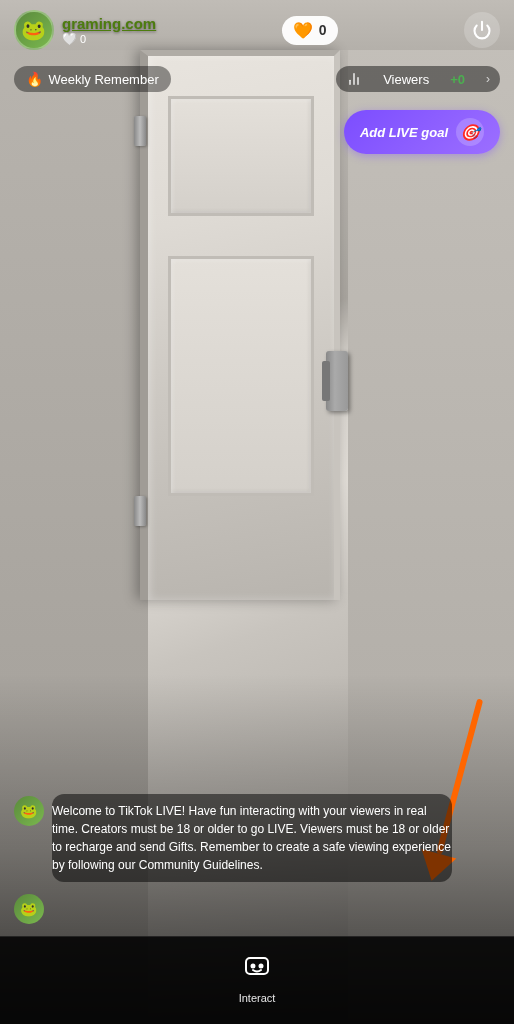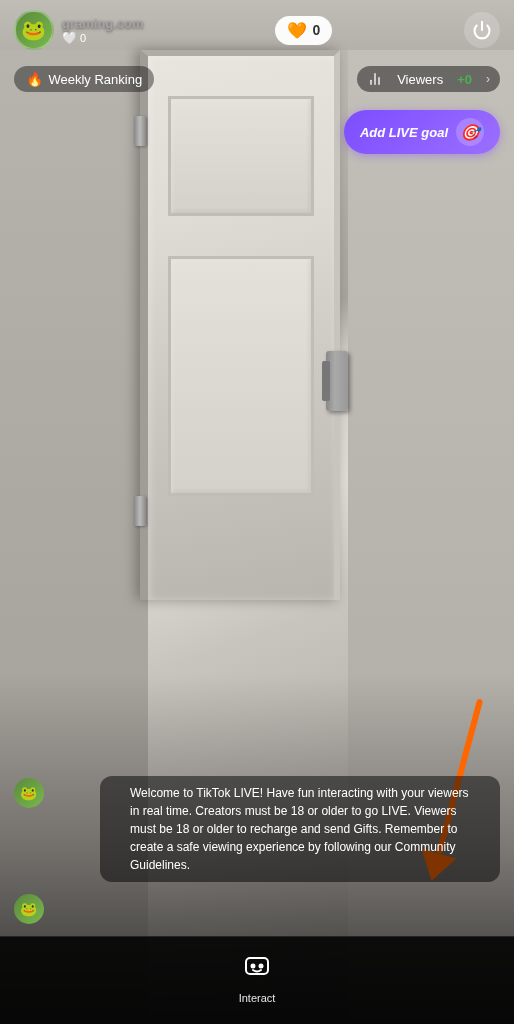--- a/index.html
+++ b/index.html
@@ -168,24 +168,25 @@
       flex-shrink: 0;
       border: 2px solid rgba(255,255,255,0.3);
     }
 
     .profile-info {
       display: flex;
       flex-direction: column;
     }
 
     .username {
-      color: #a3a3a3;
-      font-size: 13px;
+      color: #4d7c0f;
+      font-size: 15px;
       font-weight: 600;
       text-shadow: 0 1px 3px rgba(0,0,0,0.5);
+      text-decoration: underline;
     }
 
     .heart-count {
       color: #fff;
       font-size: 11px;
       display: flex;
       align-items: center;
       gap: 3px;
     }
 
@@ -248,21 +249,21 @@
     }
 
     .fire-emoji { font-size: 14px; }
 
     .viewers-badge {
       background: rgba(0,0,0,0.45);
       border-radius: 20px;
       padding: 5px 10px;
       display: flex;
       align-items: center;
-      gap: 14px;
+      gap: 21px;
       color: #fff;
       font-size: 13px;
       font-weight: 500;
     }
 
     .viewers-count {
       color: #4CAF50;
       font-weight: 600;
     }
 
@@ -355,26 +356,25 @@
       align-items: center;
       justify-content: center;
       font-size: 14px;
       flex-shrink: 0;
       margin-top: 2px;
     }
 
     .chat-bubble {
       background: rgba(0,0,0,0.5);
       border-radius: 12px;
-      padding: 8px 30px;
+      padding: 8px 0;
       color: #fff;
       font-size: 12px;
       line-height: 1.5;
       max-width: 400px;
-      margin-left: 48px;
     }
 
     
     .bottom-bar {
       position: absolute;
       bottom: 0; left: 0; right: 0;
       height: 88px;
       background: rgba(0,0,0,0.85);
       display: flex;
       align-items: flex-end;
@@ -485,21 +485,21 @@
     <svg width="20" height="20" viewBox="0 0 24 24" fill="none" stroke="white" stroke-width="2.5" stroke-linecap="round">
       <path d="M18.36 6.64a9 9 0 1 1-12.73 0"></path>
       <line x1="12" y1="2" x2="12" y2="12"></line>
     </svg>
   </div>
 </div>
 
 <div class="second-row">
   <div class="ranking-badge">
     <span class="fire-emoji">🔥</span>
-    <span>Weekly Ranking</span>
+    <span>Weekly Remember</span>
   </div>
 
   <div class="viewers-badge">
     <svg width="16" height="16" viewBox="0 0 24 24" fill="none" stroke="white" stroke-width="2" stroke-linecap="round">
       <line x1="18" y1="20" x2="18" y2="10"></line>
       <line x1="12" y1="20" x2="12" y2="4"></line>
       <line x1="6" y1="20" x2="6" y2="14"></line>
     </svg>
     <span>Viewers</span>
     <span class="viewers-count">+0</span>

